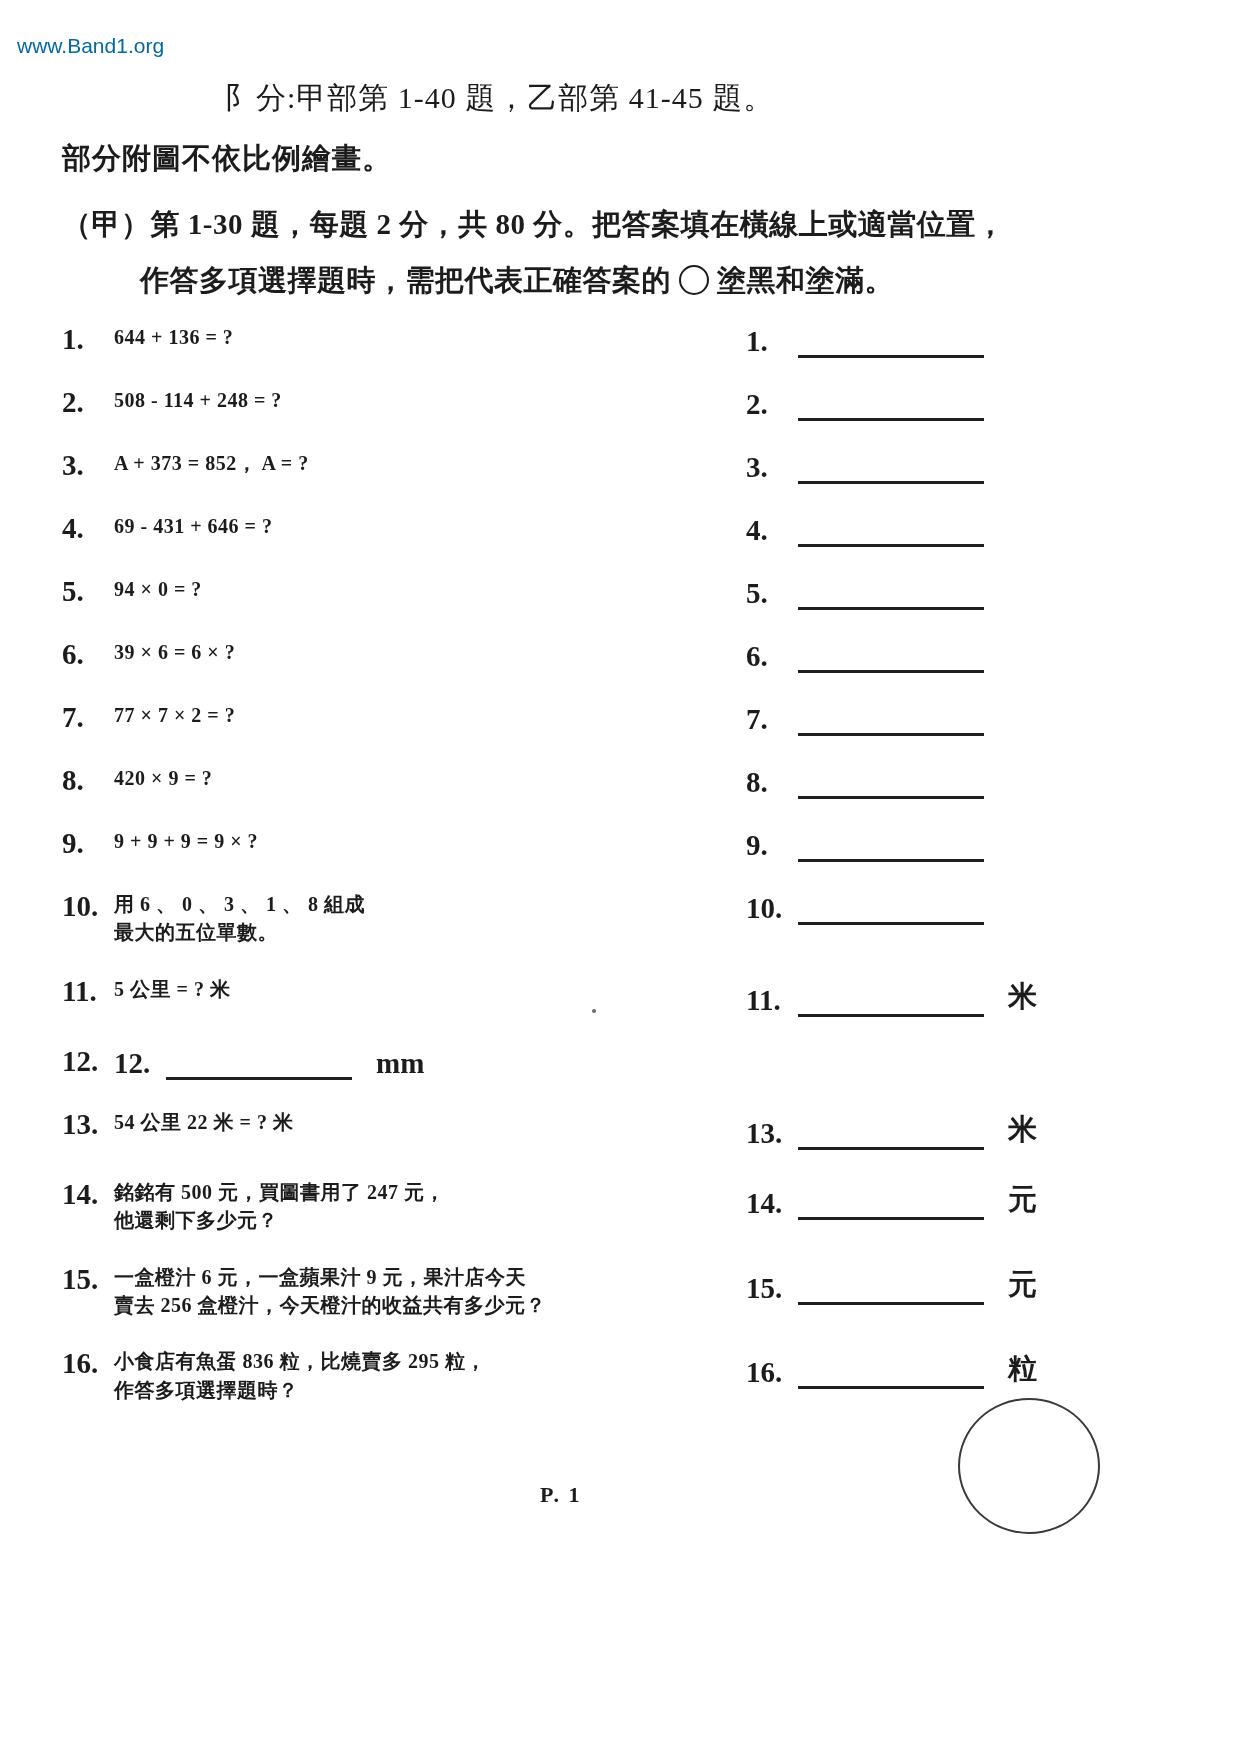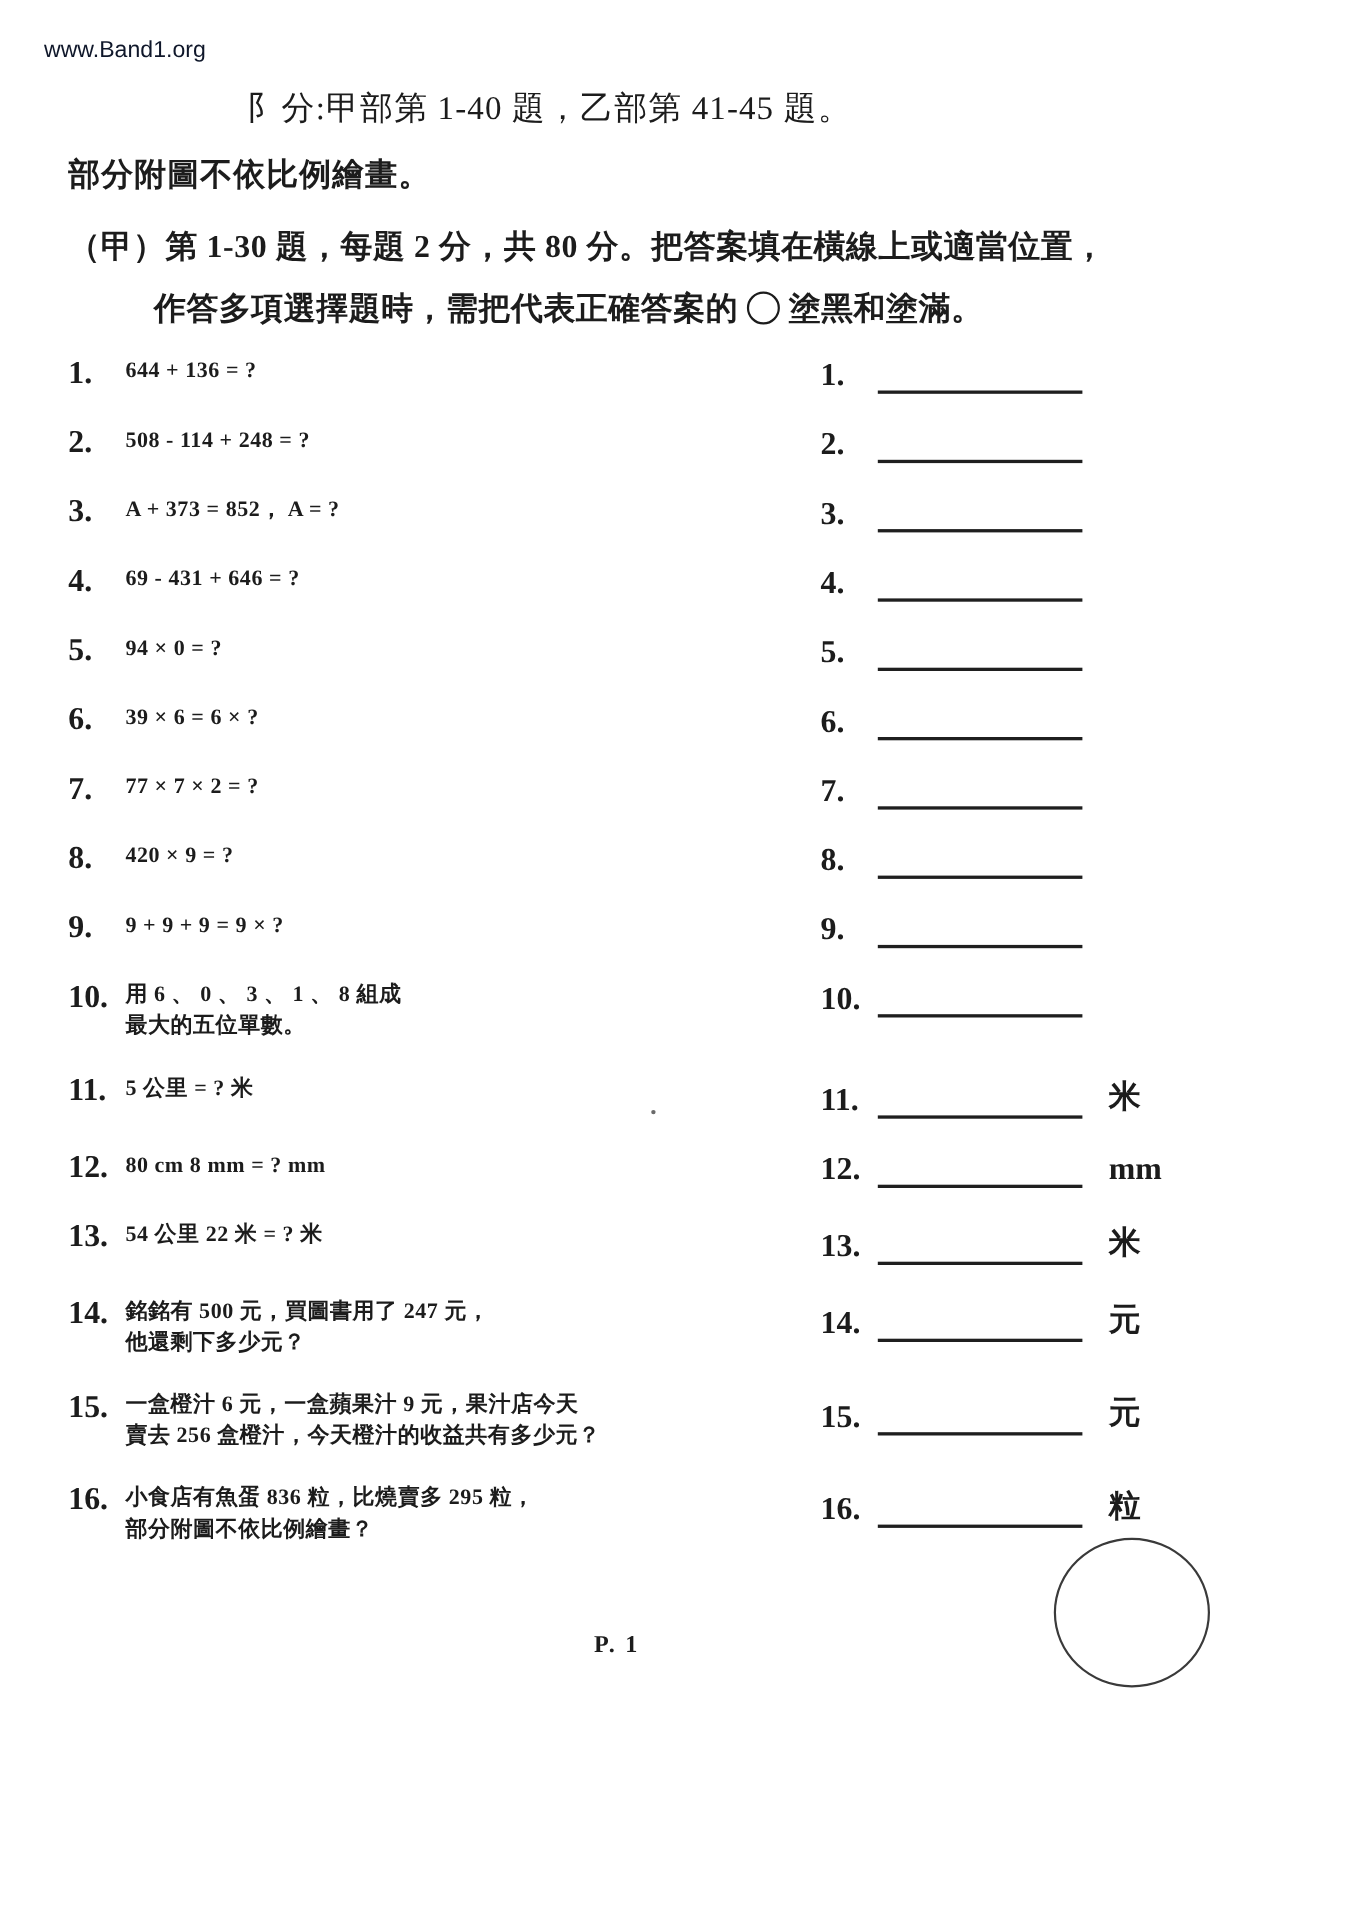--- a/index.html
+++ b/index.html
@@ -14,24 +14,24 @@
   }
   .page {
     position: relative;
     width: 1240px;
     height: 1754px;
     padding: 78px 58px 0 62px;
   }
   .watermark {
     position: absolute;
     top: 34px;
-    left: 40px;
+    left: 17px;
     font-family: "Liberation Sans", "DejaVu Sans", sans-serif;
     font-size: 21px;
-    color: #0f172a;
+    color: #0369a1;
   }
   .header-line {
     margin-left: 163px;
     font-size: 30px;
     font-weight: 400;
     letter-spacing: 1px;
     margin-bottom: 20px;
   }
   .note-line {
     font-size: 29px;
@@ -279,23 +279,20 @@
         </div>
     <div class="a-block">
       <span class="a-num">11.</span>
       <span class="a-line"></span>
       <span class="a-unit">米</span>
     </div>
   </div>
 
   <div class="q-row">
     <div class="q-num">12.</div>
-    <div class="q-text">
-          <div class="q-line">80 cm 8 mm = ? mm</div>
-        </div>
     <div class="a-block">
       <span class="a-num">12.</span>
       <span class="a-line"></span>
       <span class="a-unit">mm</span>
     </div>
   </div>
 
   <div class="q-row">
     <div class="q-num">13.</div>
     <div class="q-text">
@@ -331,21 +328,21 @@
       <span class="a-num">15.</span>
       <span class="a-line"></span>
       <span class="a-unit">元</span>
     </div>
   </div>
 
   <div class="q-row">
     <div class="q-num">16.</div>
     <div class="q-text">
           <div class="q-line">小食店有魚蛋 836 粒，比燒賣多 295 粒，</div>
-          <div class="q-line">部分附圖不依比例繪畫？</div>
+          <div class="q-line">作答多項選擇題時？</div>
         </div>
     <div class="a-block">
       <span class="a-num">16.</span>
       <span class="a-line"></span>
       <span class="a-unit">粒</span>
     </div>
   </div>
 </div>
 
   <div class="footer">P. 1</div>

